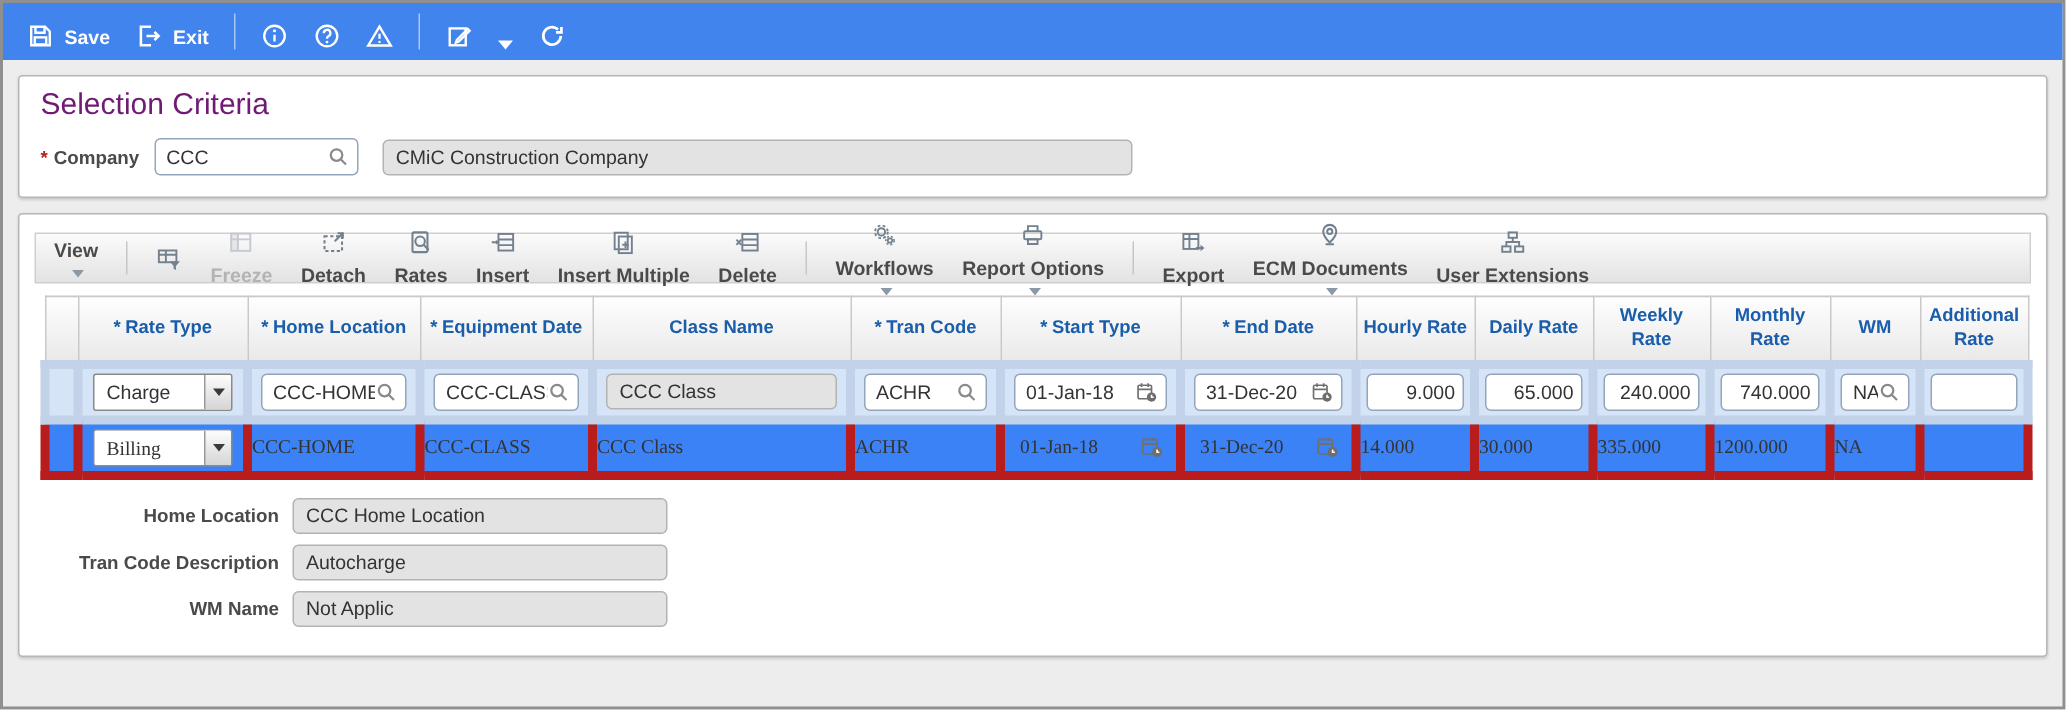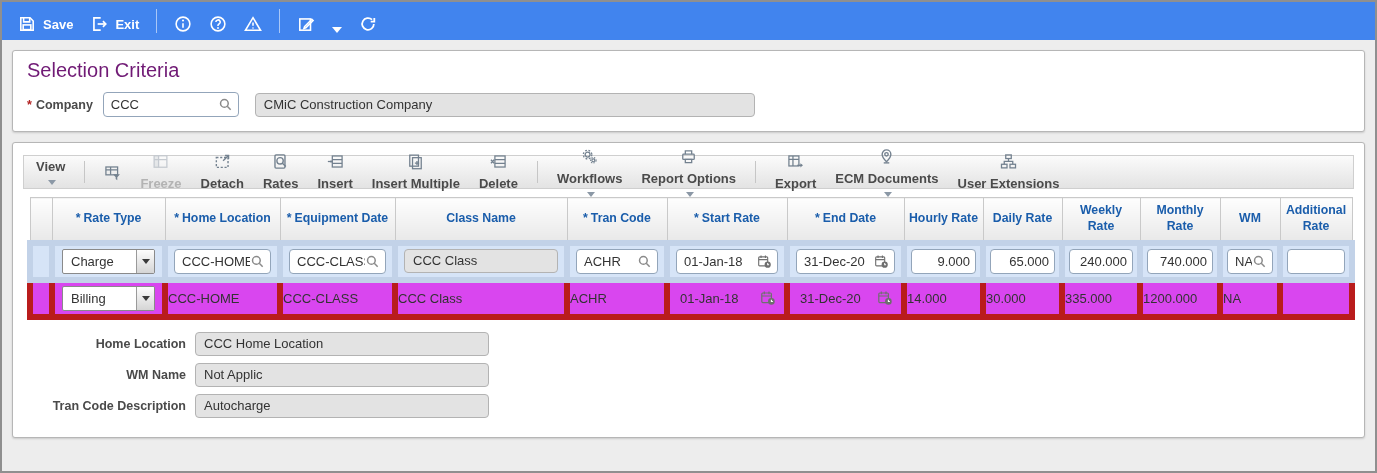--- a/index.html
+++ b/index.html
@@ -39,40 +39,40 @@
   .titem.disabled { color:#b3b3b3; cursor:default;justify-content:space-between; }
   .titem.disabled svg { color:#c5cad0; }
   .tsep { width:1px; height:22px; background:#c6c6c6; }
   .caret-g { width:0; height:0; border-left:4.5px solid transparent; border-right:4.5px solid transparent; border-top:5.5px solid #8b98a6; margin-left:2px; }
 
   
   table.grid { border-collapse:collapse; table-layout:fixed; width:1322px; margin:8px 0 0 4px; }
   table.grid th { background:linear-gradient(#fefefe,#e9e9e9); color:#1a5dab; font-size:12.3px; font-weight:bold; text-align:center; border:1px solid #c9c9c9; height:45px; padding:2px 3px; line-height:1.25; }
   table.grid td { border:6px solid #b91c1c; height:37px; padding:0; font-size:13px; color:#333; background:#fff; }
   tr.selected td { background:#d6e4f7; border-color:#c2d2e8; }
-  tr.alt td { background:#d946ef; }
+  tr.alt td { background:#3b82f6;font-family:Liberation Serif, serif; }
   td.txt { padding:0 0 0 10px; }
   td.num { text-align:left; padding-right:14px; }
   .cell-flex { display:flex; align-items:center; padding:0 8px 0 10px; justify-content:space-between; }
   .cell-flex svg { width:16px; height:16px; flex:none; }
   .incell { margin:0 6px; }
   .incell.tight { margin:0 4px; }
   .incell input.num-in { text-align:right; }
 
   .selectbox { display:flex; height:25px; border:1px solid #8a8a8a; background:#fff; border-radius:2px; margin:0 7px; overflow:hidden; }
   .selectbox .val { flex:1; font-size:13px; color:#333; padding:4px 0 0 8px; }
   .selectbox .dd { width:18px; background:linear-gradient(#fdfdfd,#d5d5d5); border-left:1px solid #9a9a9a; display:flex; align-items:center; justify-content:center; cursor:pointer; }
   .dd-tri { width:0; height:0; border-left:4px solid transparent; border-right:4px solid transparent; border-top:5px solid #3a3a3a; }
   .ro-cell { margin:0 6px; }
 
   
   .details { margin-top:12px; }
   .drow { display:flex; align-items:center; margin:7px 0; }
   .dlabel { width:172px; text-align:right; font-size:12.5px; font-weight:bold; color:#4a4a4a; padding-right:9px; }
-  .dval { width:294px; }
+  .dval { width:250px; }
 </style>
 </head>
 <body>
 
 <svg width="0" height="0" style="position:absolute" aria-hidden="true">
   <defs>
     <symbol id="i-save" viewBox="0 0 16 16">
         <g fill="none" stroke="currentColor" stroke-width="1.4">
           <path d="M2.5 2.5h8.2l2.8 2.8v8.2H2.5z"></path>
           <path d="M5 2.7v3.4h5.4V2.7"></path>
@@ -382,21 +382,21 @@
           <col style="width:72px">
       </colgroup>
       <thead>
         <tr>
           <th></th>
           <th><span class="req-blue">*</span><span>Rate Type</span></th>
           <th><span class="req-blue">*</span><span>Home Location</span></th>
           <th><span class="req-blue">*</span><span>Equipment Date</span></th>
           <th><span>Class Name</span></th>
           <th><span class="req-blue">*</span><span>Tran Code</span></th>
-          <th><span class="req-blue">*</span><span>Start Rate</span></th>
+          <th><span class="req-blue">*</span><span>Start Type</span></th>
           <th><span class="req-blue">*</span><span>End Date</span></th>
           <th><span>Hourly Rate</span></th>
           <th><span>Daily Rate</span></th>
           <th><span>Weekly Rate</span></th>
           <th><span>Monthly Rate</span></th>
           <th><span>WM</span></th>
           <th><span>Additional Rate</span></th>
         </tr>
       </thead>
       <tbody>
@@ -526,23 +526,23 @@
         </tr>
       </tbody>
     </table>
 
     <div class="details">
       <div class="drow">
         <div class="dlabel">Home Location</div>
         <div class="ro dval">CCC Home Location</div>
       </div>
       <div class="drow">
+        <div class="dlabel">Tran Code Description</div>
+        <div class="ro dval">Autocharge</div>
+      </div>
+      <div class="drow">
         <div class="dlabel">WM Name</div>
         <div class="ro dval">Not Applic</div>
       </div>
-      <div class="drow">
-        <div class="dlabel">Tran Code Description</div>
-        <div class="ro dval">Autocharge</div>
-      </div>
     </div>
   </div>
 
 </div>
 
 </body></html>

